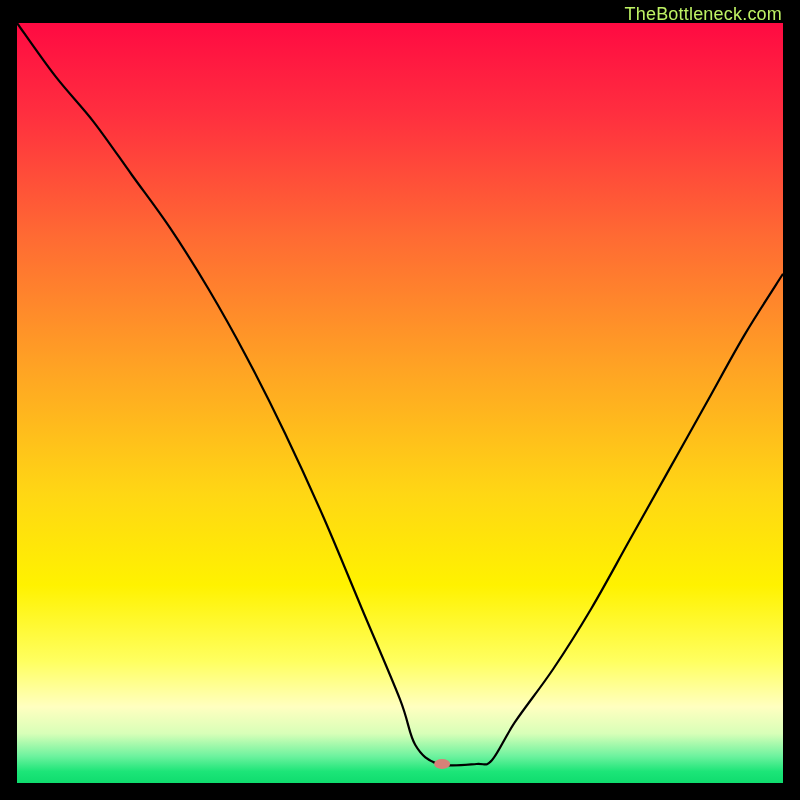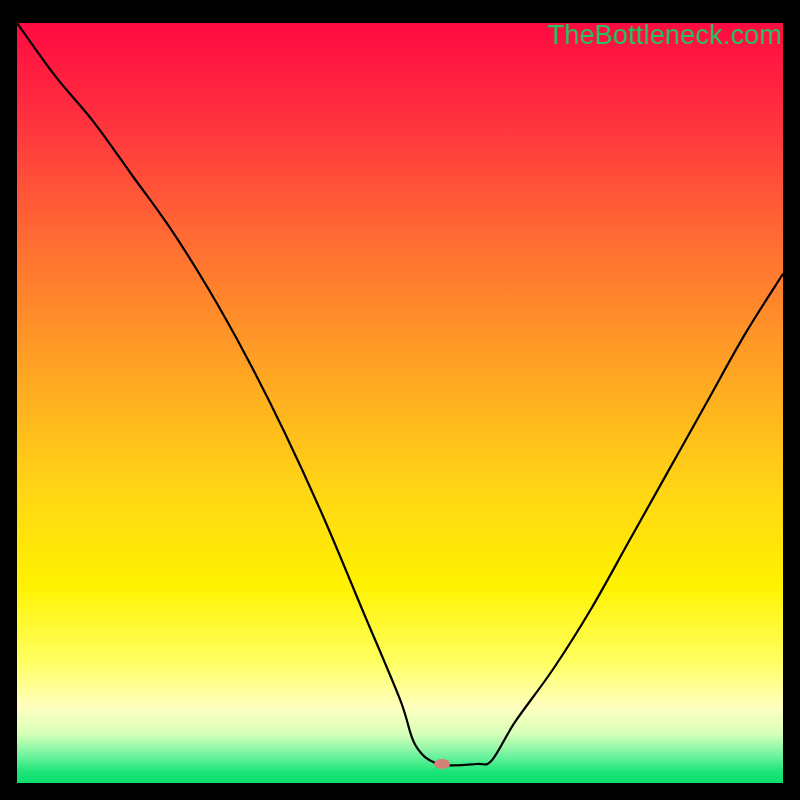--- a/index.html
+++ b/index.html
@@ -6,24 +6,24 @@
     margin: 0;
     padding: 0;
     width: 800px;
     height: 800px;
     background: #000;
     position: relative;
     font-family: Arial, sans-serif;
   }
   .watermark {
     position: absolute;
-    top: 20px;
+    top: 4px;
     right: 18px;
-    color: #22c55e;
-    font-size: 27px;
+    color: #bef264;
+    font-size: 18px;
     font-weight: 400;
     letter-spacing: 0.2px;
     z-index: 10;
   }
   .plot {
     position: absolute;
     left: 17px;
     top: 23px;
     width: 766px;
     height: 760px;

